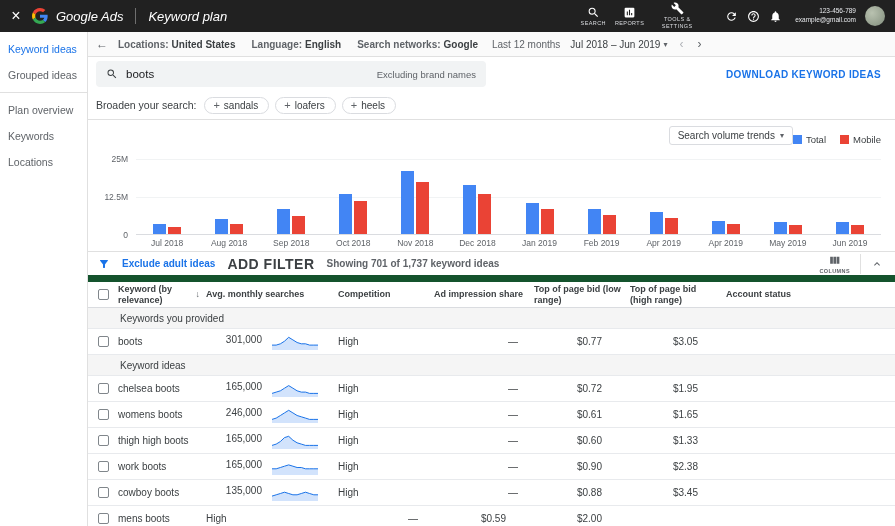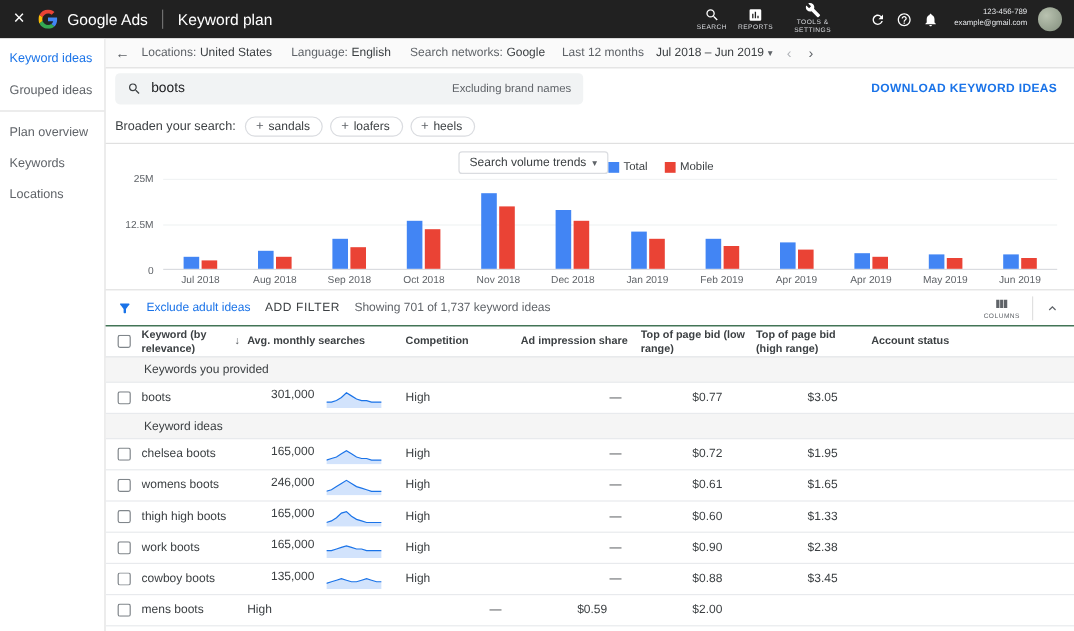--- a/index.html
+++ b/index.html
@@ -5,21 +5,21 @@
   *{margin:0;padding:0;box-sizing:border-box;}
   html,body{width:895px;height:526px;overflow:hidden;}
   body{font-family:"Liberation Sans",sans-serif;background:#fff;color:#3c4043;}
   .app{width:895px;height:526px;display:flex;flex-direction:column;background:#fff;}
 
   
   .topbar{flex:0 0 32px;height:32px;background:#212121;display:flex;align-items:center;justify-content:space-between;padding:0 10px 0 8px;}
   .tb-left{display:flex;align-items:center;gap:8px;}
   .tb-close{color:#fff;font-size:16px;line-height:1;cursor:pointer;width:16px;text-align:center;}
   .g-logo svg{width:16px;height:16px;display:block;}
-  .brand,.page-title{color:#fff;font-size:13px;white-space:nowrap;}
+  .brand,.page-title{color:#fff;font-size:13px;white-space:nowrap;font-style:italic;}
   .tb-sep{width:1px;height:16px;background:#6f6f6f;margin:0 4px;}
   .tb-right{display:flex;align-items:center;gap:9px;}
   .tb-nav{display:flex;flex-direction:column;align-items:center;max-width:48px;cursor:pointer;color:#fff;}
   .tb-ic svg{width:13px;height:13px;display:block;}
   .tb-lab{color:#dadce0;font-size:5.5px;letter-spacing:.4px;text-align:center;line-height:1.25;margin-top:1px;}
   .tb-iconbtn{color:#fff;display:flex;align-items:center;cursor:pointer;}
   .tb-iconbtn svg{width:13px;height:13px;display:block;}
   .tb-gap{width:6px;}
   .tb-account{text-align:right;color:#e8eaed;font-size:6.5px;line-height:1.35;margin-left:4px;white-space:nowrap;}
   .avatar{width:20px;height:20px;border-radius:50%;background:radial-gradient(circle at 35% 35%,#b9c2b0,#828e7d);cursor:pointer;}
@@ -28,21 +28,21 @@
   .content{flex:1;display:flex;min-height:0;}
   .sidebar{flex:0 0 88px;width:88px;border-right:1px solid #e0e0e0;padding-top:4px;background:#fff;}
   .side-item{font-size:10.5px;color:#5f6368;padding:7px 8px;cursor:pointer;white-space:nowrap;}
   .side-item.active{color:#1a73e8;}
   .side-divider{height:1px;background:#e0e0e0;margin:4px 0;}
   .main{flex:1;display:flex;flex-direction:column;min-width:0;}
 
   
   .settingsbar{flex:0 0 25px;height:25px;background:#fafafa;border-bottom:1px solid #e0e0e0;display:flex;align-items:center;font-size:10px;color:#5f6368;padding:0 8px;gap:10px;}
   .back{font-size:12px;cursor:pointer;color:#5f6368;}
-  .settings-items{display:flex;gap:16px;align-items:flex-start;}
+  .settings-items{display:flex;gap:16px;align-items:flex-start;font-weight:bold;}
   .setting{display:flex;gap:3px;cursor:pointer;}
   .setting-label{color:#5f6368;}
   .setting-value{color:#3c4043;}
   .date-label{margin-left:4px;}
   .date-value-wrap{color:#3c4043;display:flex;align-items:center;gap:3px;cursor:pointer;}
   .caret{font-size:8px;color:#5f6368;}
   .pg-prev{font-size:12px;color:#b0b3b8;cursor:pointer;padding:0 2px;}
   .pg-next{font-size:12px;color:#5f6368;cursor:pointer;padding:0 2px;}
 
   
@@ -56,44 +56,44 @@
 
   
   .broadenrow{flex:0 0 29px;height:29px;display:flex;align-items:center;gap:8px;padding-left:8px;border-bottom:1px solid #e0e0e0;}
   .b-label{font-size:10.5px;color:#3c4043;}
   .chips{display:flex;gap:6px;}
   .chip{display:flex;align-items:center;gap:4px;border:1px solid #dadce0;border-radius:16px;padding:2px 10px 2px 8px;font-size:10px;color:#3c4043;cursor:pointer;background:#fff;}
   .chip-plus{font-size:11px;color:#5f6368;line-height:1;}
 
   
   .chartcard{flex:0 0 auto;padding:6px 14px 3px 8px;border-bottom:1px solid #e0e0e0;}
-  .chart-head{display:flex;justify-content:center;align-items:flex-end;margin-bottom:4px;}
+  .chart-head{display:flex;justify-content:flex-end;align-items:flex-end;margin-bottom:14px;}
   .chart-control{display:inline-flex;align-items:center;gap:5px;border:1px solid #dadce0;border-radius:3px;padding:3px 8px;font-size:10px;color:#3c4043;cursor:pointer;background:#fff;}
   .legend{display:flex;gap:14px;align-items:center;}
   .legend-item{display:flex;align-items:center;gap:4px;font-size:9.5px;color:#3c4043;cursor:pointer;}
   .legend-swatch{width:9px;height:9px;display:inline-block;}
   .chart-area{display:flex;}
   .ylabels{position:relative;flex:0 0 40px;width:40px;}
   .yl{position:absolute;right:8px;font-size:8.5px;color:#5f6368;transform:translateY(-50%);white-space:nowrap;}
   .yl-top{top:0;} .yl-mid{top:38px;} .yl-bot{top:76px;}
   .plotwrap{flex:1;position:relative;}
   .gridline{position:absolute;left:0;right:0;height:1px;background:#f1f3f4;}
   .g-top{top:0;} .g-mid{top:38px;}
   .plot{height:76px;display:flex;align-items:flex-end;border-bottom:1px solid #dadce0;position:relative;}
   .month{flex:1;display:flex;justify-content:center;align-items:flex-end;gap:2px;height:100%;}
   .bar{width:13px;}
   .xlabels{display:flex;margin-top:3px;}
   .xlabel{flex:1;text-align:center;font-size:8.5px;color:#5f6368;white-space:nowrap;}
 
   
-  .filterrow{flex:0 0 30px;height:30px;display:flex;align-items:center;gap:12px;padding:0 12px 0 10px;border-bottom:1px solid #14532d;}
+  .filterrow{flex:0 0 30px;height:30px;display:flex;align-items:center;gap:12px;padding:0 12px 0 10px;border-bottom:7px solid #14532d;font-weight:bold;}
   .funnel{display:flex;}
   .funnel svg{width:12px;height:12px;display:block;}
   .excl{color:#1a73e8;font-size:10px;cursor:pointer;}
-  .addf{color:#3c4043;font-size:10px;letter-spacing:.5px;cursor:pointer;}
+  .addf{color:#3c4043;font-size:14px;letter-spacing:.5px;cursor:pointer;}
   .showing{color:#5f6368;font-size:10px;}
   .fr-right{margin-left:auto;display:flex;align-items:center;gap:10px;}
   .colbtn{display:flex;flex-direction:column;align-items:center;cursor:pointer;}
   .colbtn svg{width:13px;height:13px;display:block;}
   .collab{font-size:5.5px;color:#5f6368;letter-spacing:.4px;margin-top:1px;}
   .vdiv{width:1px;height:20px;background:#e0e0e0;}
   .collapse{display:flex;cursor:pointer;}
   .collapse svg{width:12px;height:12px;display:block;}
 
   

